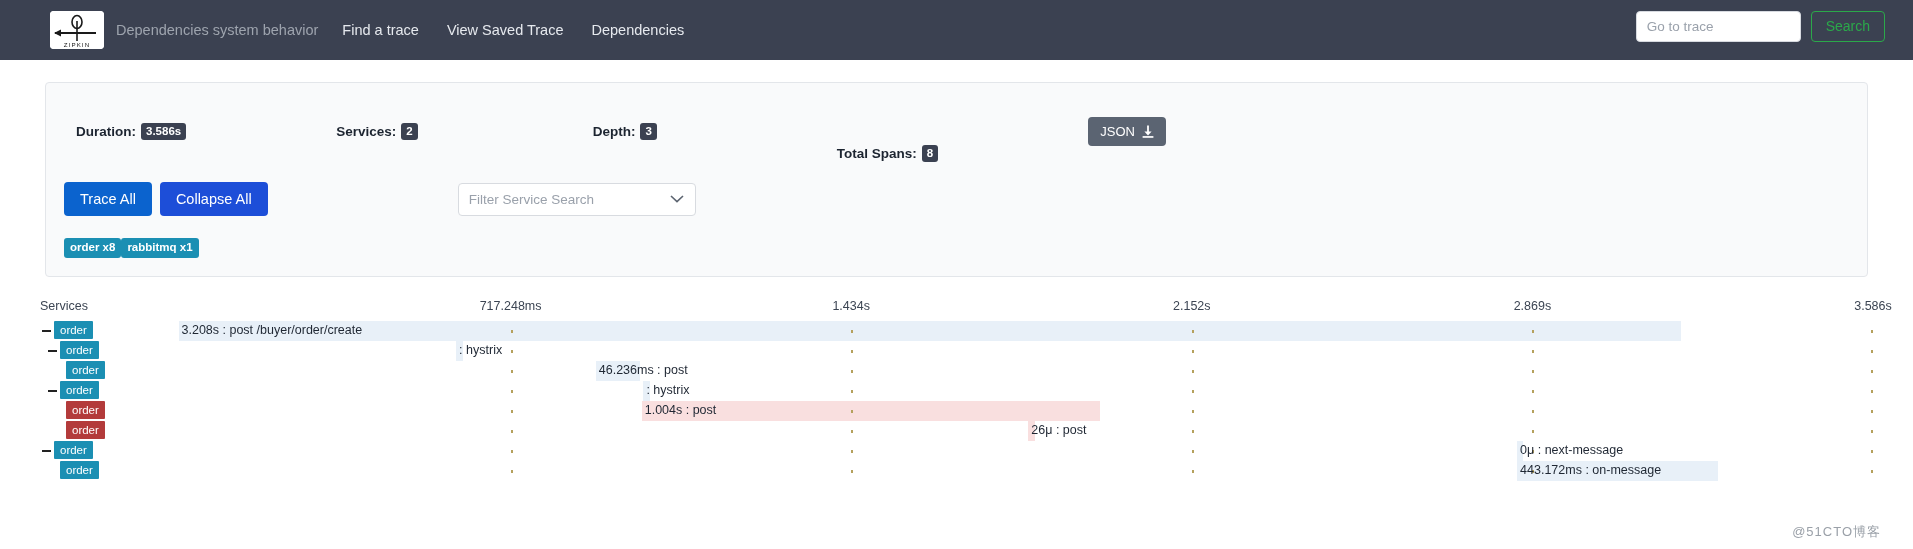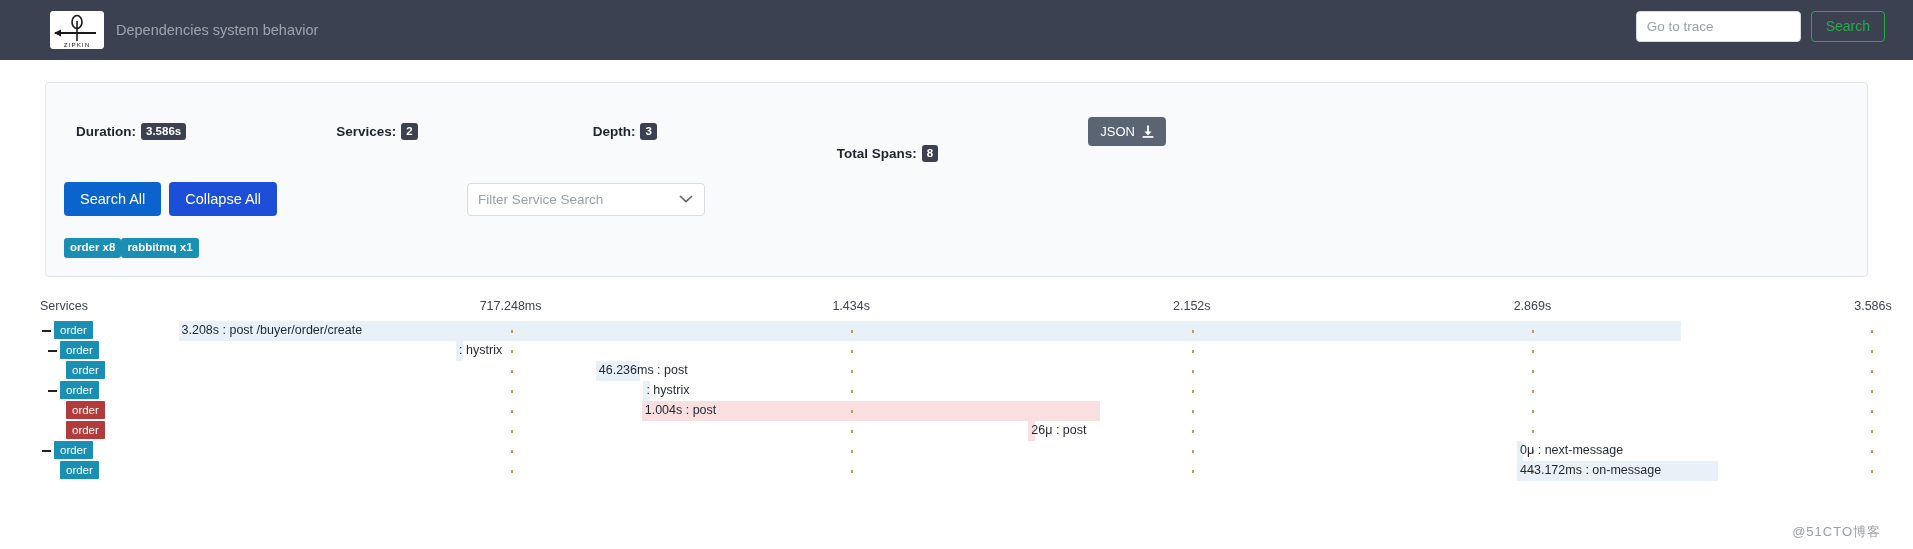--- a/index.html
+++ b/index.html
@@ -295,20 +295,25 @@
     <svg width="54" height="38" viewBox="0 0 54 38">
       <rect x="0" y="0" width="54" height="38" rx="4" fill="#ffffff"></rect>
       <line x1="5" y1="22" x2="46" y2="22" stroke="#1a1a1a" stroke-width="2"></line>
       <polygon points="4,22 11,18.5 11,25.5" fill="#1a1a1a"></polygon>
       <line x1="27" y1="10" x2="27" y2="30" stroke="#1a1a1a" stroke-width="1.6"></line>
       <ellipse cx="27" cy="11" rx="5" ry="6.5" fill="none" stroke="#1a1a1a" stroke-width="1.6"></ellipse>
       <text x="27" y="35.5" font-size="6.2" text-anchor="middle" fill="#1a1a1a" font-family="Liberation Sans, sans-serif" letter-spacing="1.1">ZIPKIN</text>
     </svg>
   </div>
   <span class="brand-tagline">Dependencies system behavior</span>
+  <div class="nav-links">
+    <a class="nav-link">Find a trace</a>
+    <a class="nav-link">View Saved Trace</a>
+    <a class="nav-link">Dependencies</a>
+  </div>
   <div class="nav-right">
     <input class="trace-input" type="text" placeholder="Go to trace" style="">
     <button class="search-btn">Search</button>
   </div>
 </div>
 
 <div class="card-wrap">
   <div class="summary-card">
 
     <div class="stats-row">
@@ -332,21 +337,21 @@
         <span>JSON</span>
         <svg width="12" height="13" viewBox="0 0 12 13">
           <path d="M6 0.5 L6 7.6" stroke="#ffffff" stroke-width="1.8" fill="none"></path>
           <polygon points="2.4,6.4 9.6,6.4 6,10.6" fill="#ffffff"></polygon>
           <rect x="0.6" y="11.1" width="10.8" height="1.7" fill="#ffffff"></rect>
         </svg>
       </button>
     </div>
 
     <div class="controls-row">
-      <button class="btn-primary">Search All</button>
+      <button class="btn-primary">Trace All</button>
       <button class="btn-light">Collapse All</button>
       <div class="filter-select">
         <span class="filter-placeholder">Filter Service Search</span>
         <svg class="chev" width="14" height="9" viewBox="0 0 14 9">
           <path d="M1 1.5 L7 7.2 L13 1.5" stroke="#5c6470" stroke-width="1.6" fill="none"></path>
         </svg>
       </div>
     </div>
 
     <div class="badges-row">

